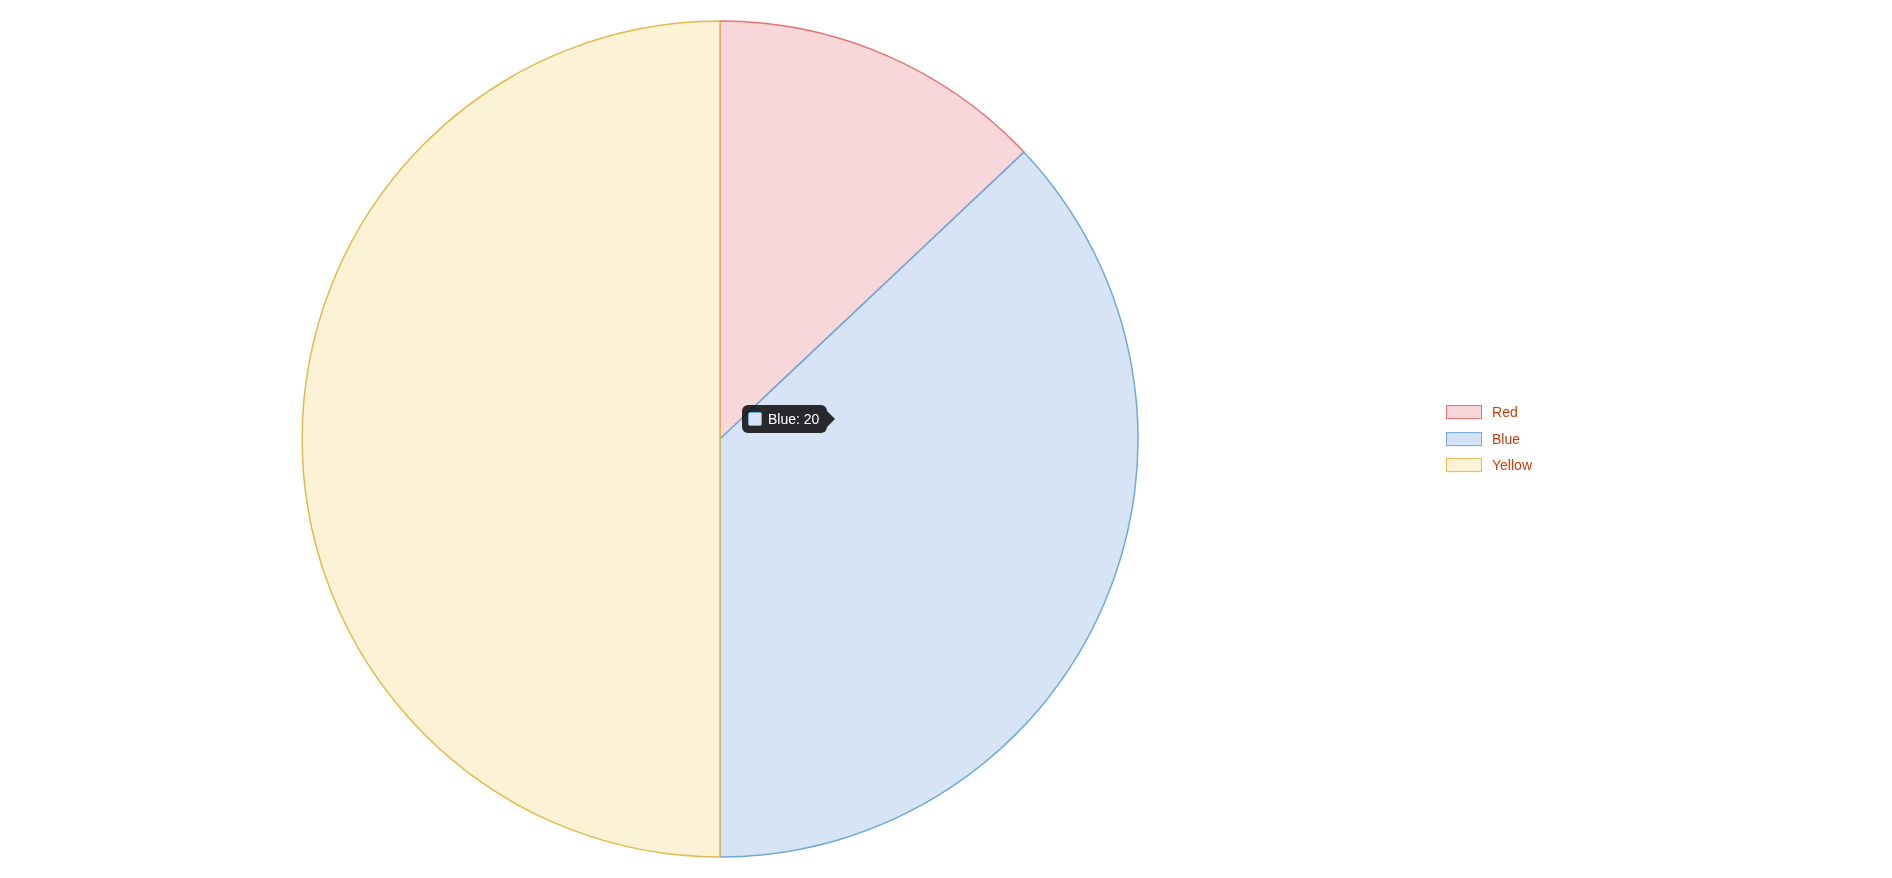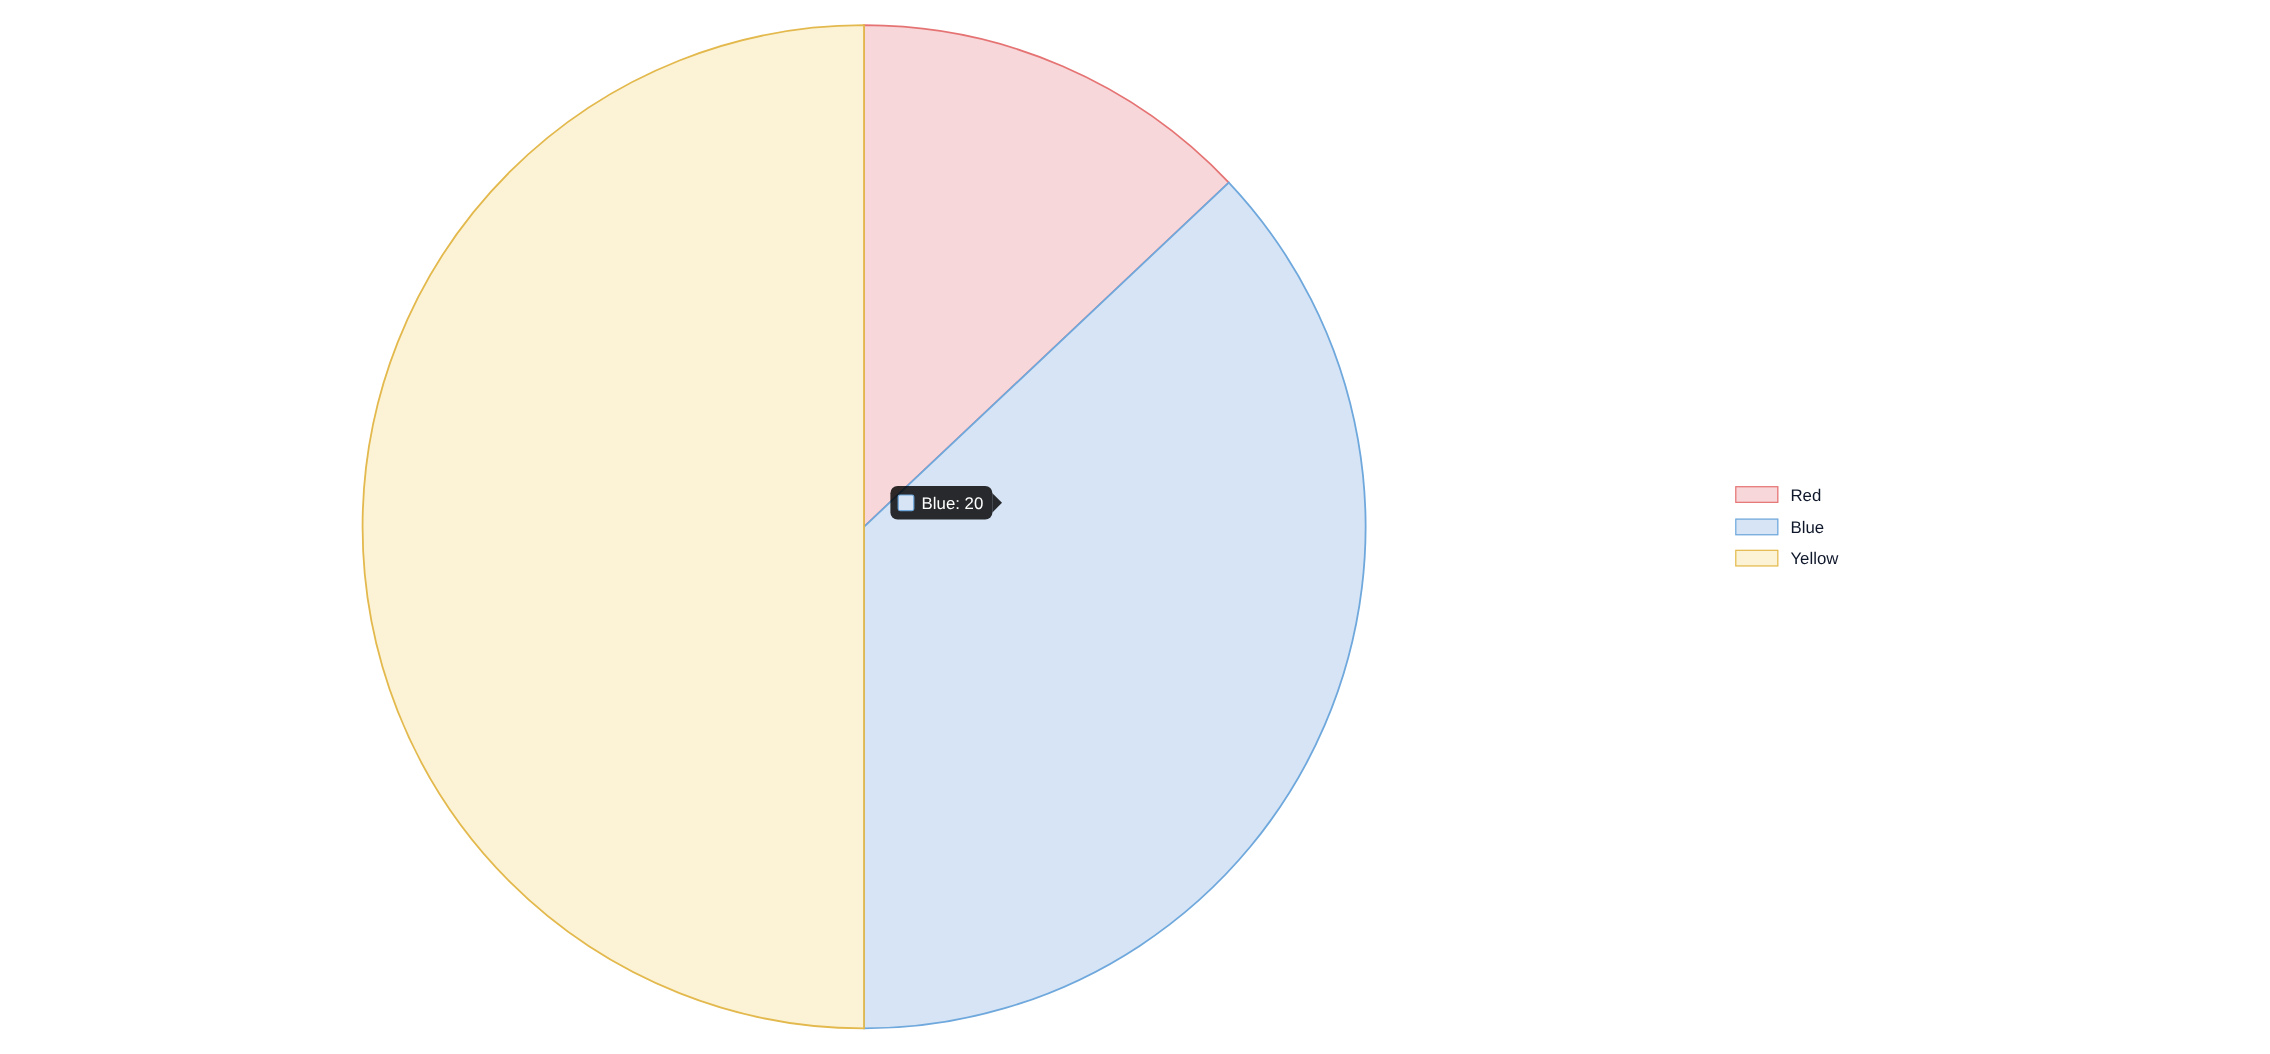--- a/index.html
+++ b/index.html
@@ -18,21 +18,21 @@
     top: 0;
     width: 1440px;
     height: 878px;
   }
   .legend {
     position: absolute;
     right: 360px;
     top: 50%;
     transform: translateY(-50%);
     font-size: 14px;
-    color: #0f172a;
+    color: #c2410c;
     line-height: 1.9;
   }
   .legend-item {
     display: flex;
     align-items: center;
     gap: 10px;
     cursor: pointer;
   }
   .legend-swatch {
     width: 36px;

